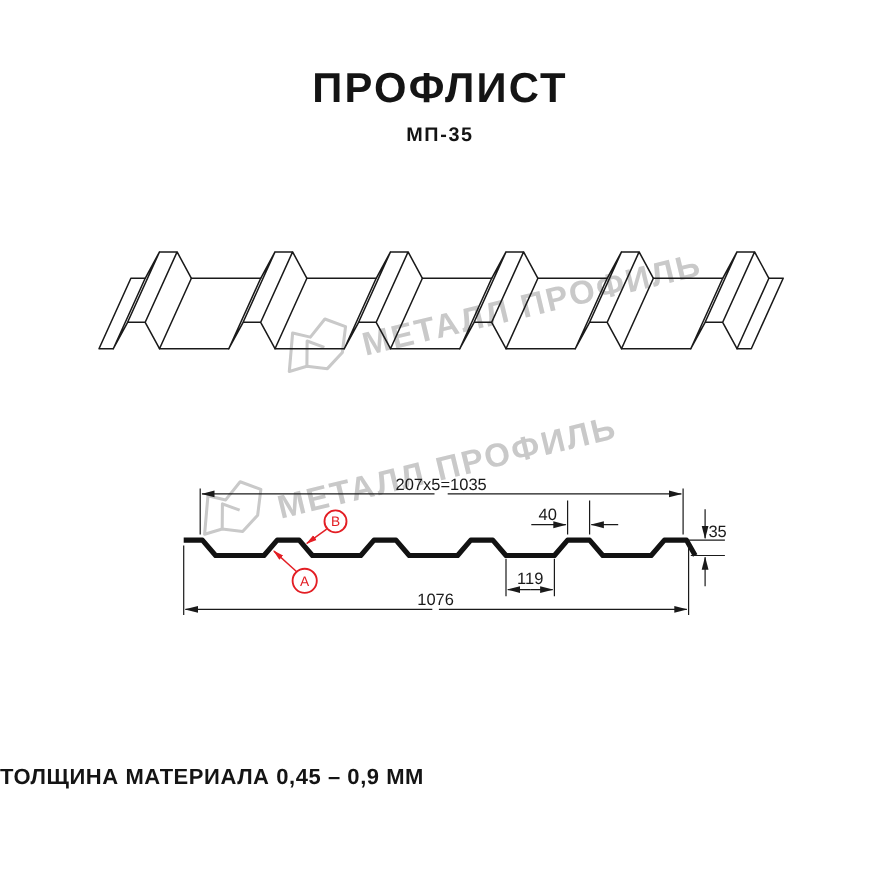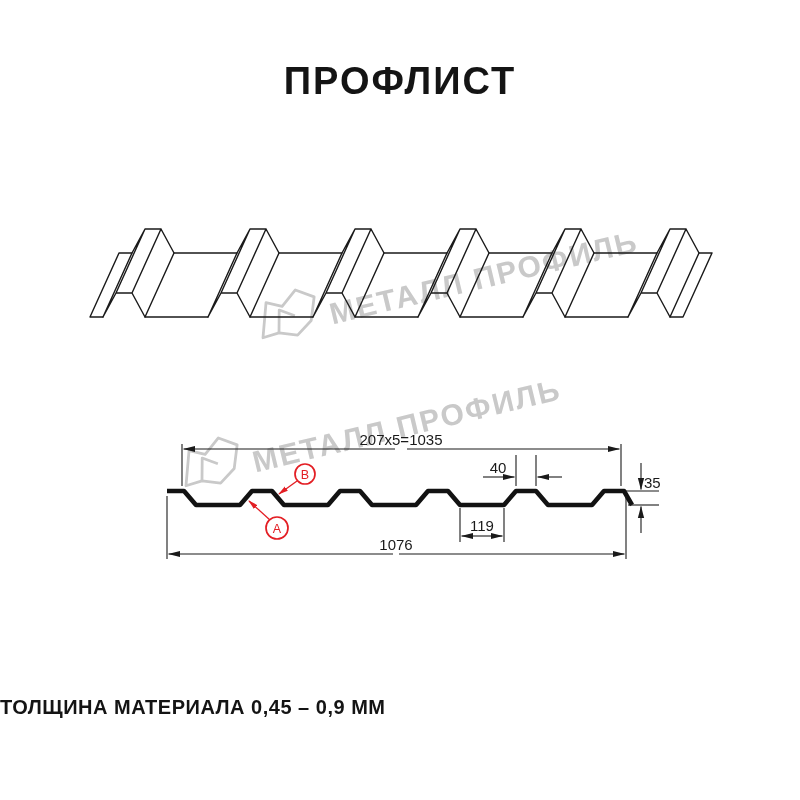--- a/index.html
+++ b/index.html
@@ -23,20 +23,21 @@
   .sec{left:85px;top:395px;}
   .dimtxt{font-family:"Liberation Sans","DejaVu Sans",sans-serif;font-size:15px;fill:#1a1a1a;}
   .redtxt{font-family:"Liberation Sans","DejaVu Sans",sans-serif;font-size:12.5px;fill:#e31e24;}
 </style>
 </head>
 <body>
 
 <div class="page">
 
   <div class="title">ПРОФЛИСТ</div>
+  <div class="subtitle">МП-35</div>
 
   <div class="wm wm-1">
     <svg width="66" height="50" viewBox="0 0 70 54">
       <g fill="none" stroke="#c9c9c9" stroke-width="3" stroke-linejoin="round">
         <path d="M3,45 L15,9 L31,17 L49,3 L67,15 L58,39 L40,51 L21,44 Z"></path>
         <path d="M21,44 L27,20 L42,30"></path>
       </g>
     </svg>
     <span class="wm-text">МЕТАЛЛ ПРОФИЛЬ</span>
   </div>

